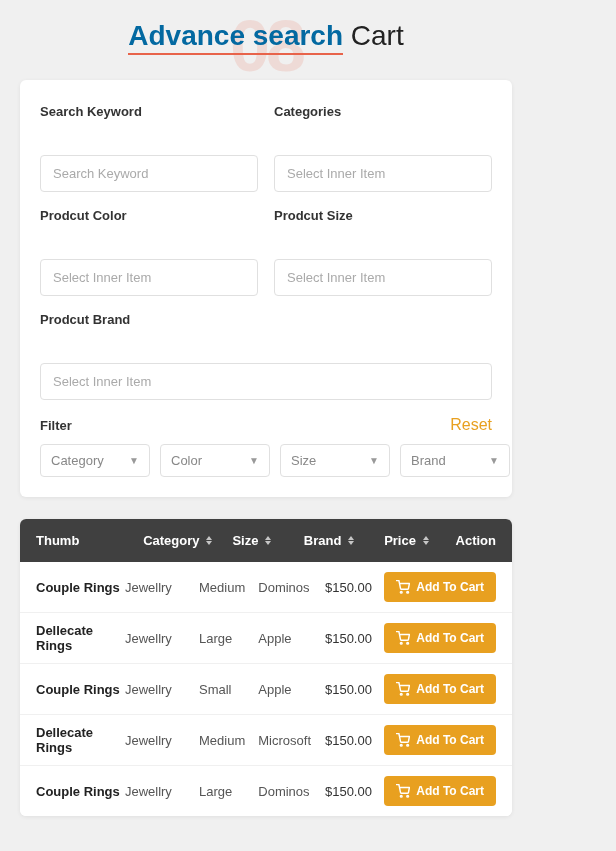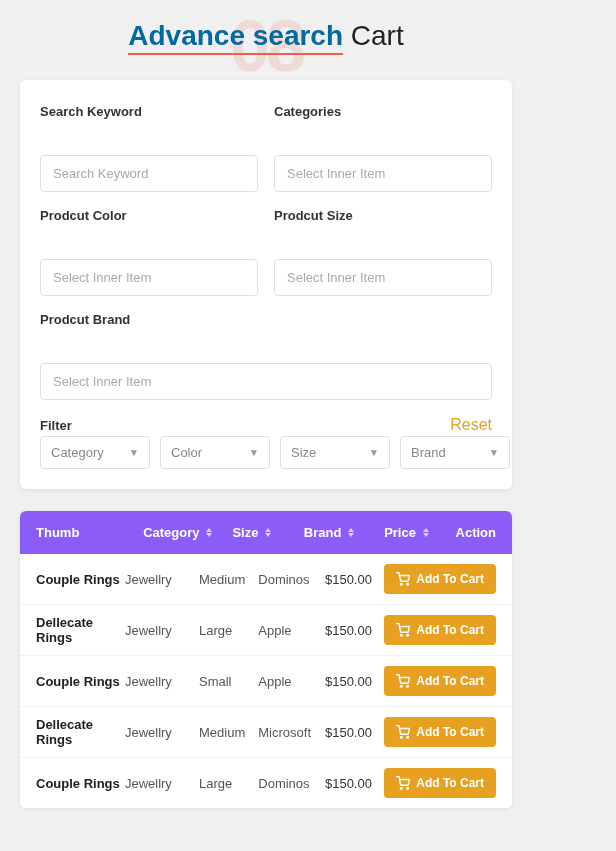--- a/index.html
+++ b/index.html
@@ -83,21 +83,21 @@
       outline: none;
       width: 100%;
     }
     .form-input::placeholder { color: #aaa; }
 
     
     .filter-row {
       display: flex;
       align-items: center;
       justify-content: space-between;
-      margin-bottom: 2px;
+      margin-bottom: 10px;
     }
     .filter-label {
       font-size: 13px;
       font-weight: 600;
       color: #333;
     }
     .reset-link {
       font-size: 16px;
       color: #e8a020;
       cursor: pointer;
@@ -127,21 +127,21 @@
     }
 
     
     .table-card {
       background: #fff;
       border-radius: 6px;
       overflow: hidden;
       box-shadow: 0 1px 4px rgba(0,0,0,0.07);
     }
     .table-header {
-      background: #8b5cf6;
+      background: #404040;
       display: flex;
       align-items: center;
       padding: 14px 16px;
     }
     .th {
       color: #fff;
       font-size: 13px;
       font-weight: 600;
       display: flex;
       align-items: center;

